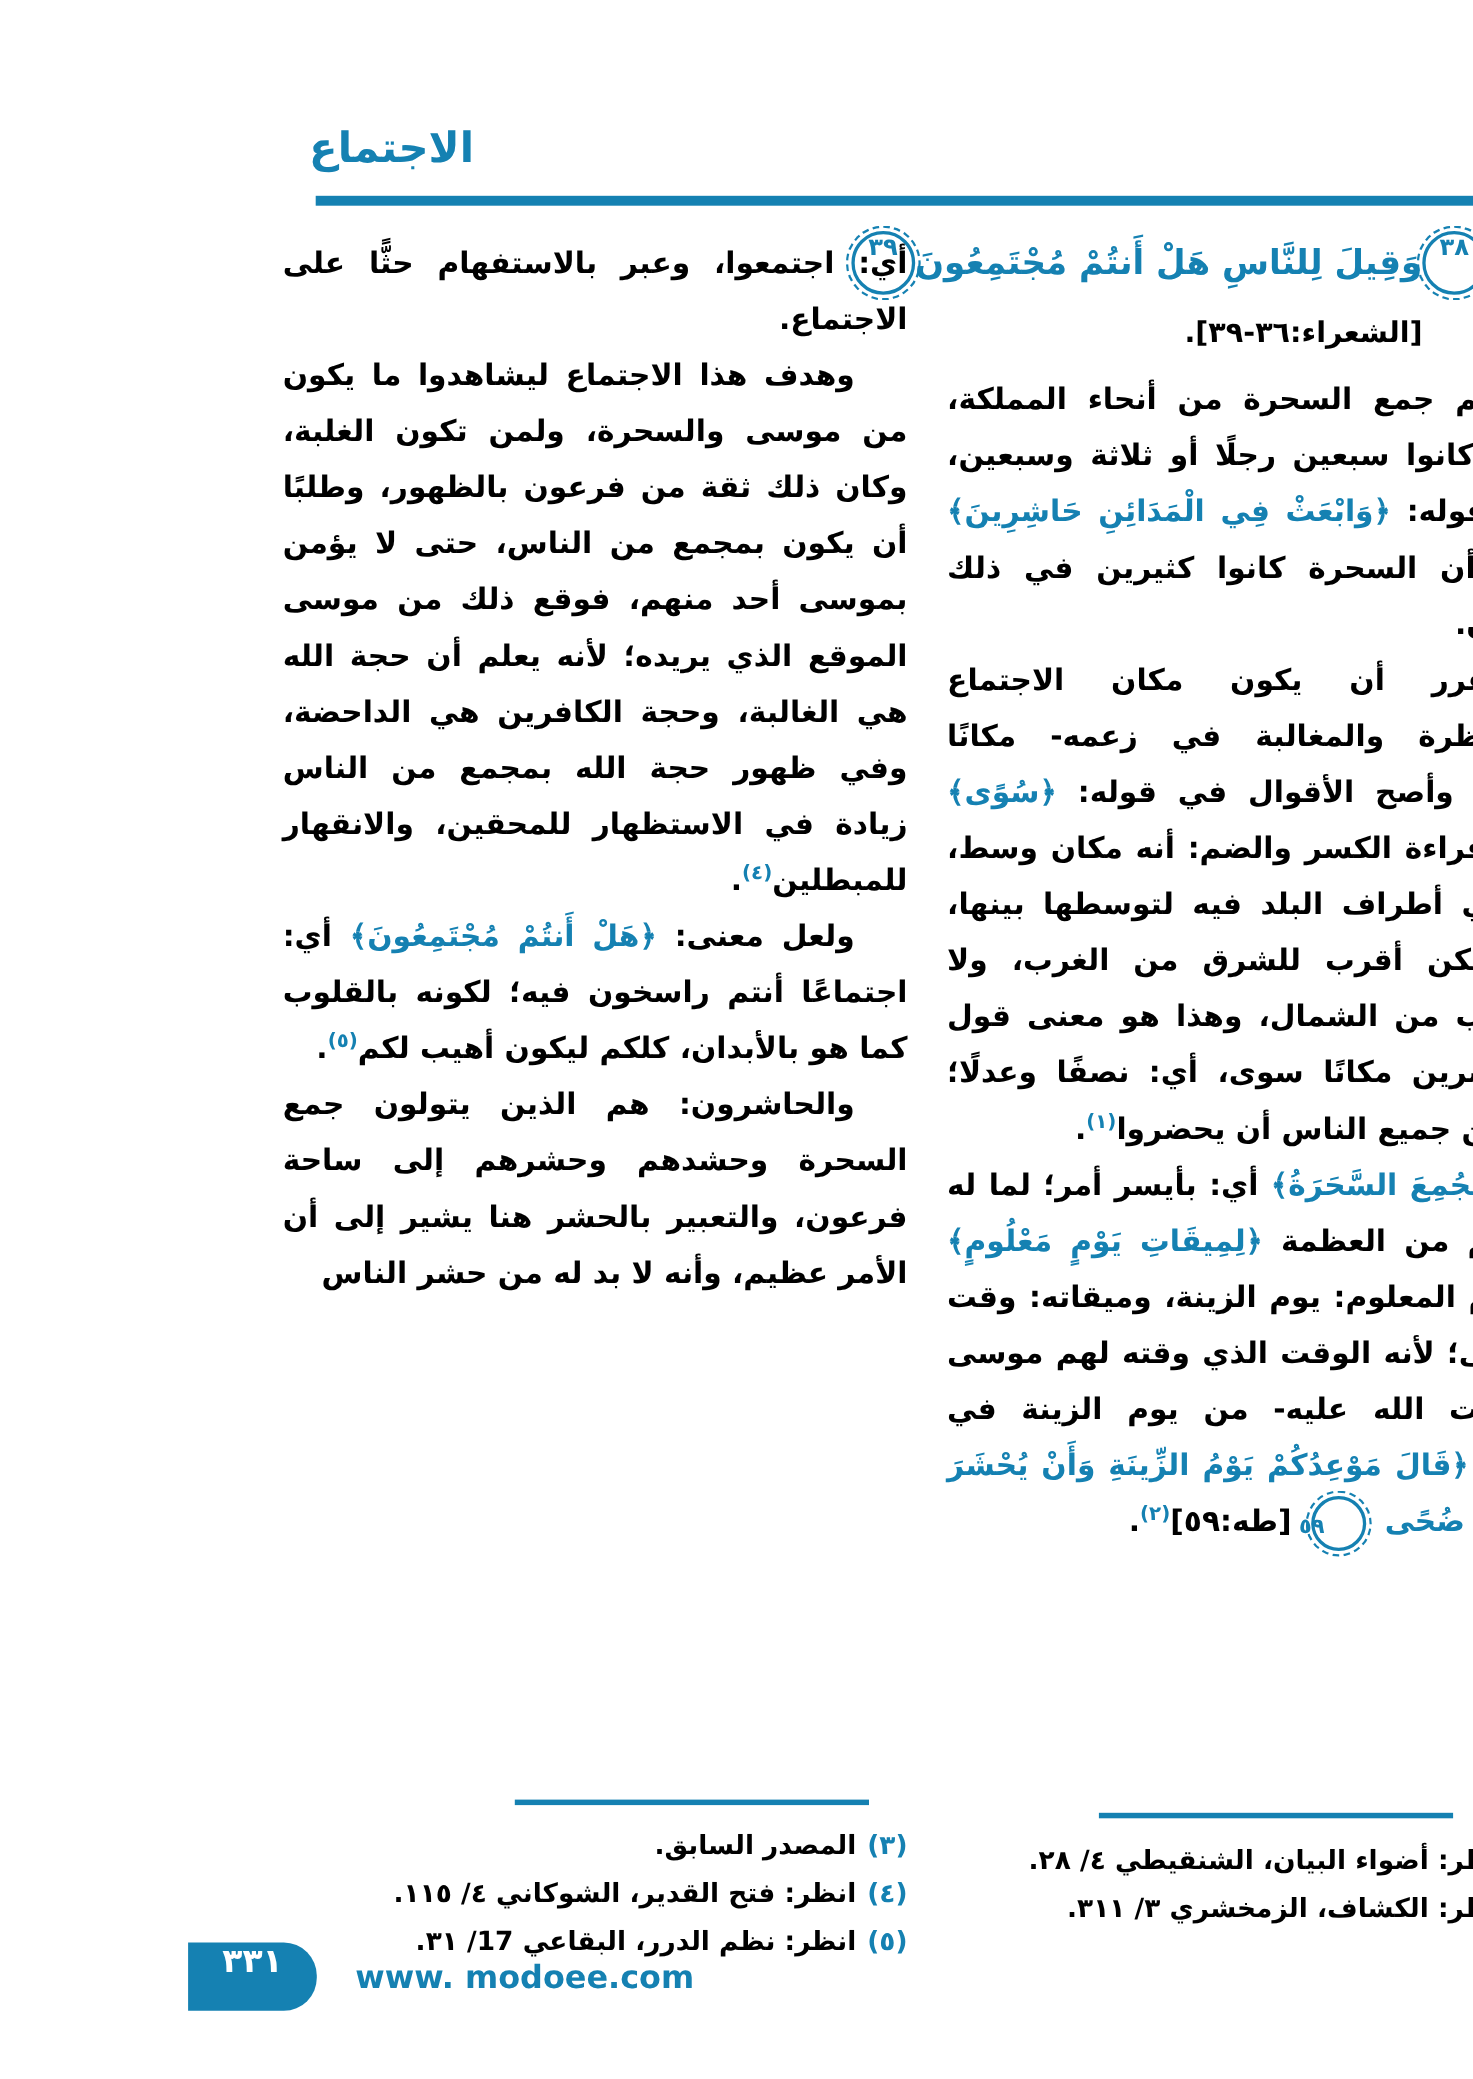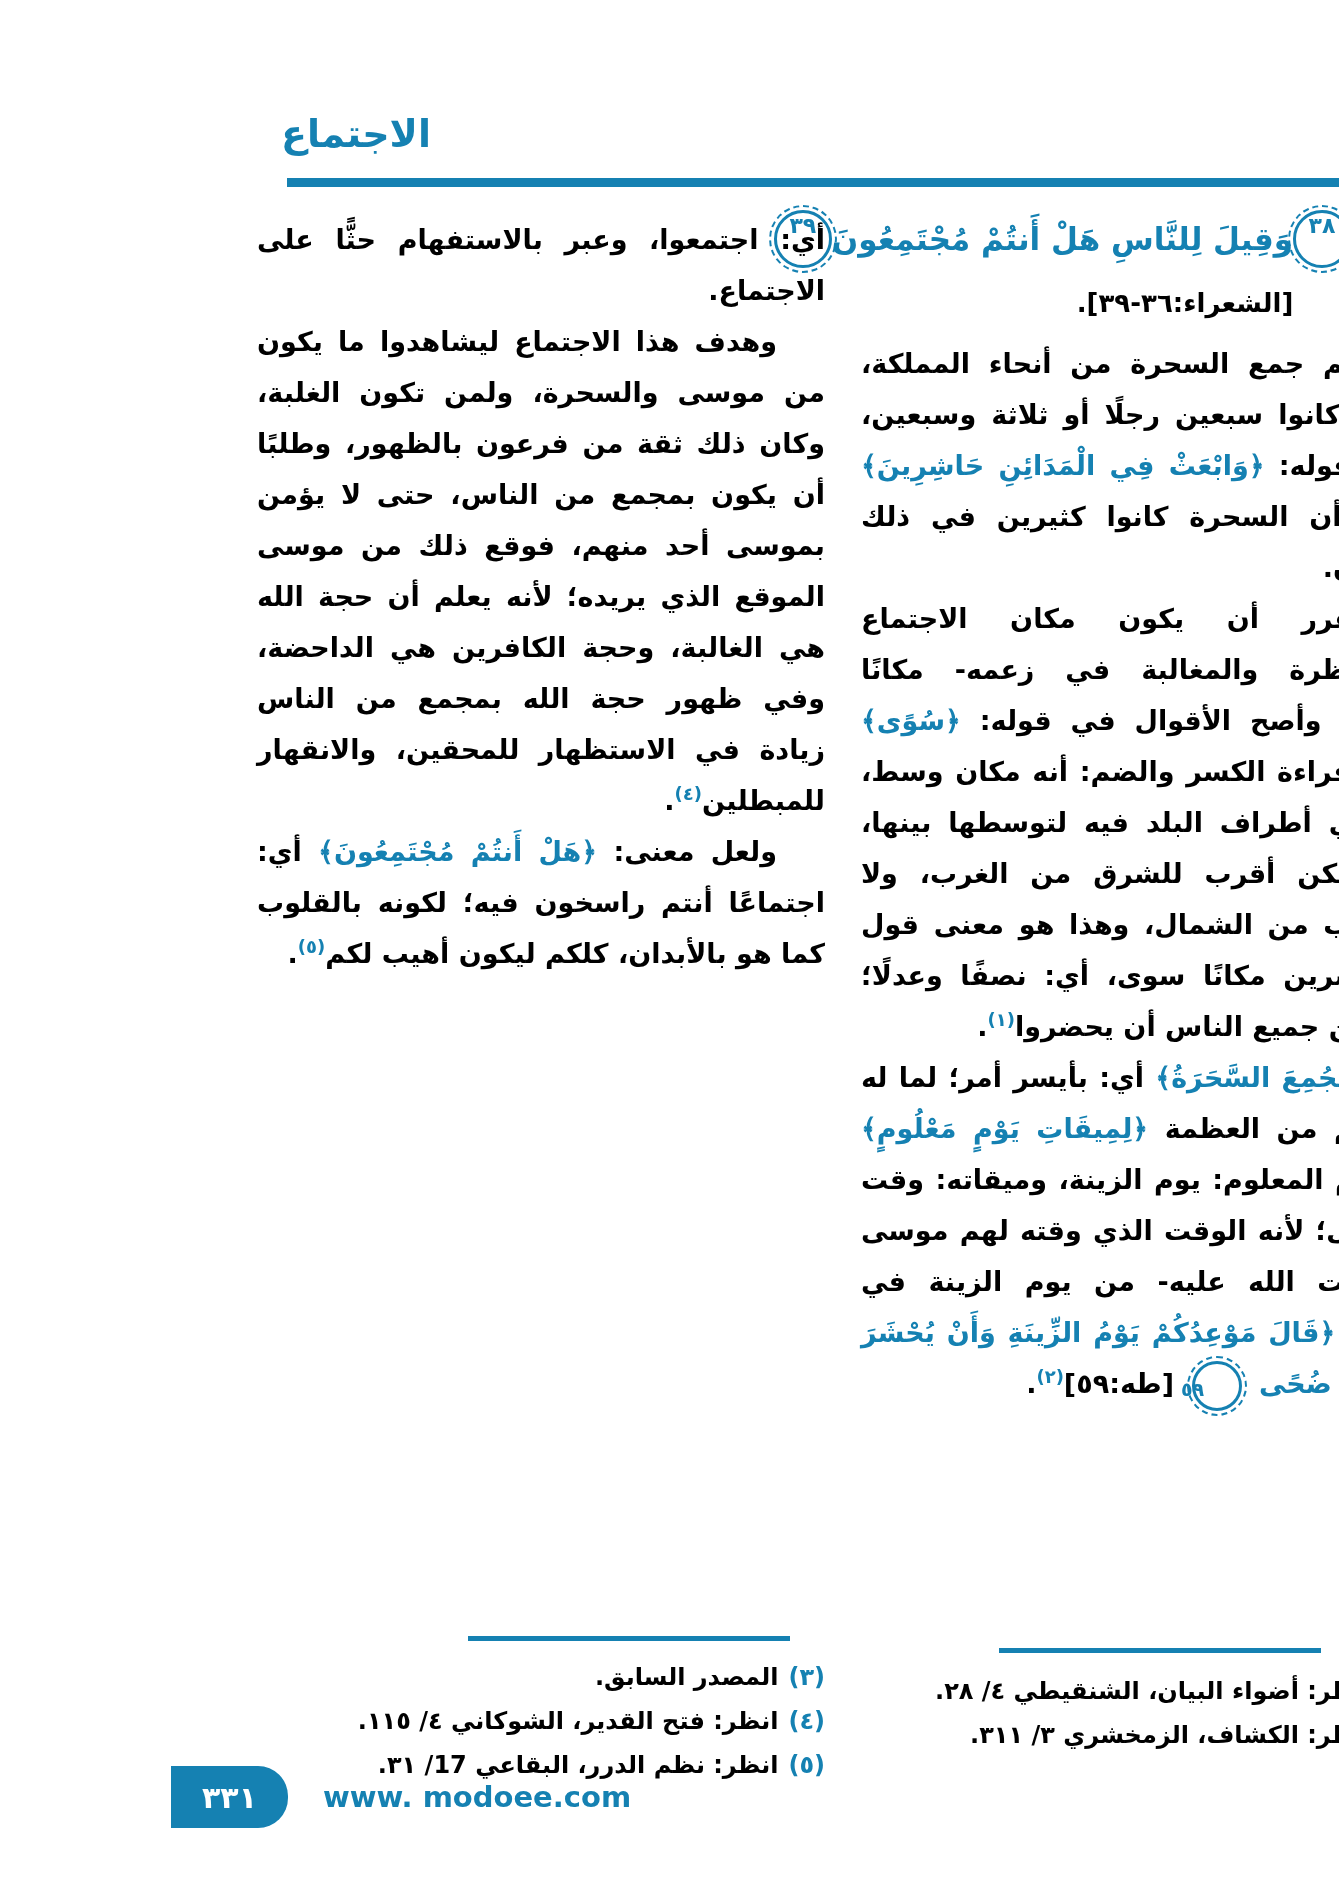--- a/index.html
+++ b/index.html
@@ -83,21 +83,21 @@
     font-size:24px;font-weight:bold;line-height:44px;
   }
   .fn-num{color:var(--accent);flex:0 0 auto;}
   .fn-text{color:#000;text-align:right;}
   
   .page-tab{
     position:absolute;left:0;top:1766px;
     width:117px;height:62px;
     background:var(--accent);
     border-radius:0 30px 30px 0;
-    display:flex;align-items:center;justify-content:center;
+    display:flex;align-items:flex-start;justify-content:center;
     color:#ffffff;font-size:30px;font-weight:bold;
   }
   .website{
     position:absolute;left:152px;top:1780px;
     color:var(--accent);font-size:29px;font-weight:bold;
     direction:ltr;
   }
 </style>
 </head>
 <body>
@@ -125,20 +125,21 @@
             <span>٥٩</span>
           </span><span> [طه:٥٩]</span><span class="fn-mark">(٢)</span><span>.</span></p>
       </div>
   </div>
 
   <div class="col col-left">
     <div>
         <p class="body-p"><span>أي: اجتمعوا، وعبر بالاستفهام حثًّا على الاجتماع.</span></p>
         <p class="body-p indent"><span>وهدف هذا الاجتماع ليشاهدوا ما يكون من موسى والسحرة، ولمن تكون الغلبة، وكان ذلك ثقة من فرعون بالظهور، وطلبًا أن يكون بمجمع من الناس، حتى لا يؤمن بموسى أحد منهم، فوقع ذلك من موسى الموقع الذي يريده؛ لأنه يعلم أن حجة الله هي الغالبة، وحجة الكافرين هي الداحضة، وفي ظهور حجة الله بمجمع من الناس زيادة في الاستظهار للمحقين، والانقهار للمبطلين</span><span class="fn-mark">(٤)</span><span>.</span></p>
         <p class="body-p indent"><span>ولعل معنى: </span><span class="quran">﴿هَلْ أَنتُمْ مُجْتَمِعُونَ﴾</span><span> أي: اجتماعًا أنتم راسخون فيه؛ لكونه بالقلوب كما هو بالأبدان، كلكم ليكون أهيب لكم</span><span class="fn-mark">(٥)</span><span>.</span></p>
+        <p class="body-p indent"><span>والحاشرون: هم الذين يتولون جمع السحرة وحشدهم وحشرهم إلى ساحة فرعون، والتعبير بالحشر هنا يشير إلى أن الأمر عظيم، وأنه لا بد له من حشر الناس</span></p>
       </div>
   </div>
 
   <div class="footnotes fn-right">
     <div class="fn-rule"></div>
     <div>
         <div class="fn-row">
           <span class="fn-num">(١)</span>
           <span class="fn-text">انظر: أضواء البيان، الشنقيطي ٤/ ٢٨.</span>
         </div>

